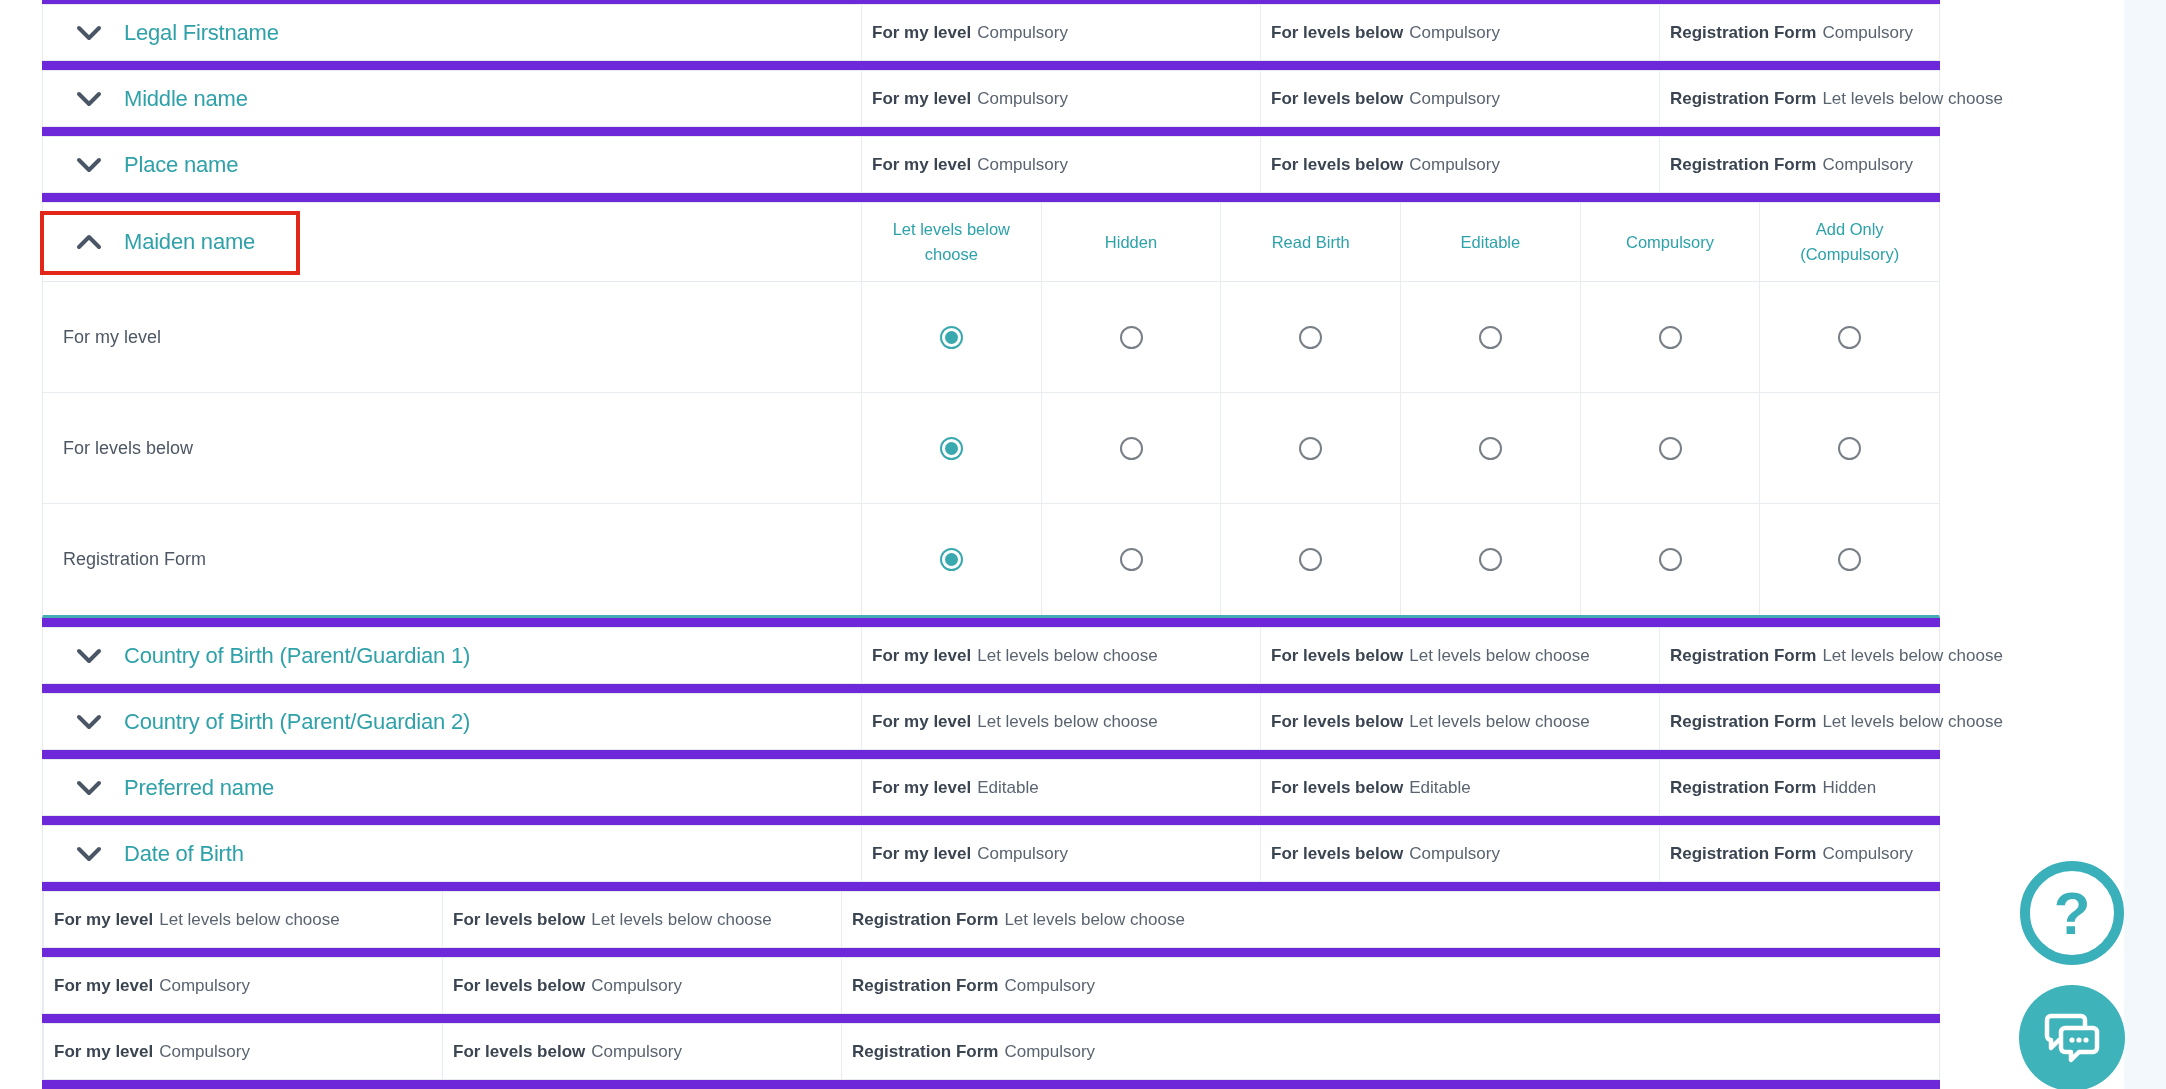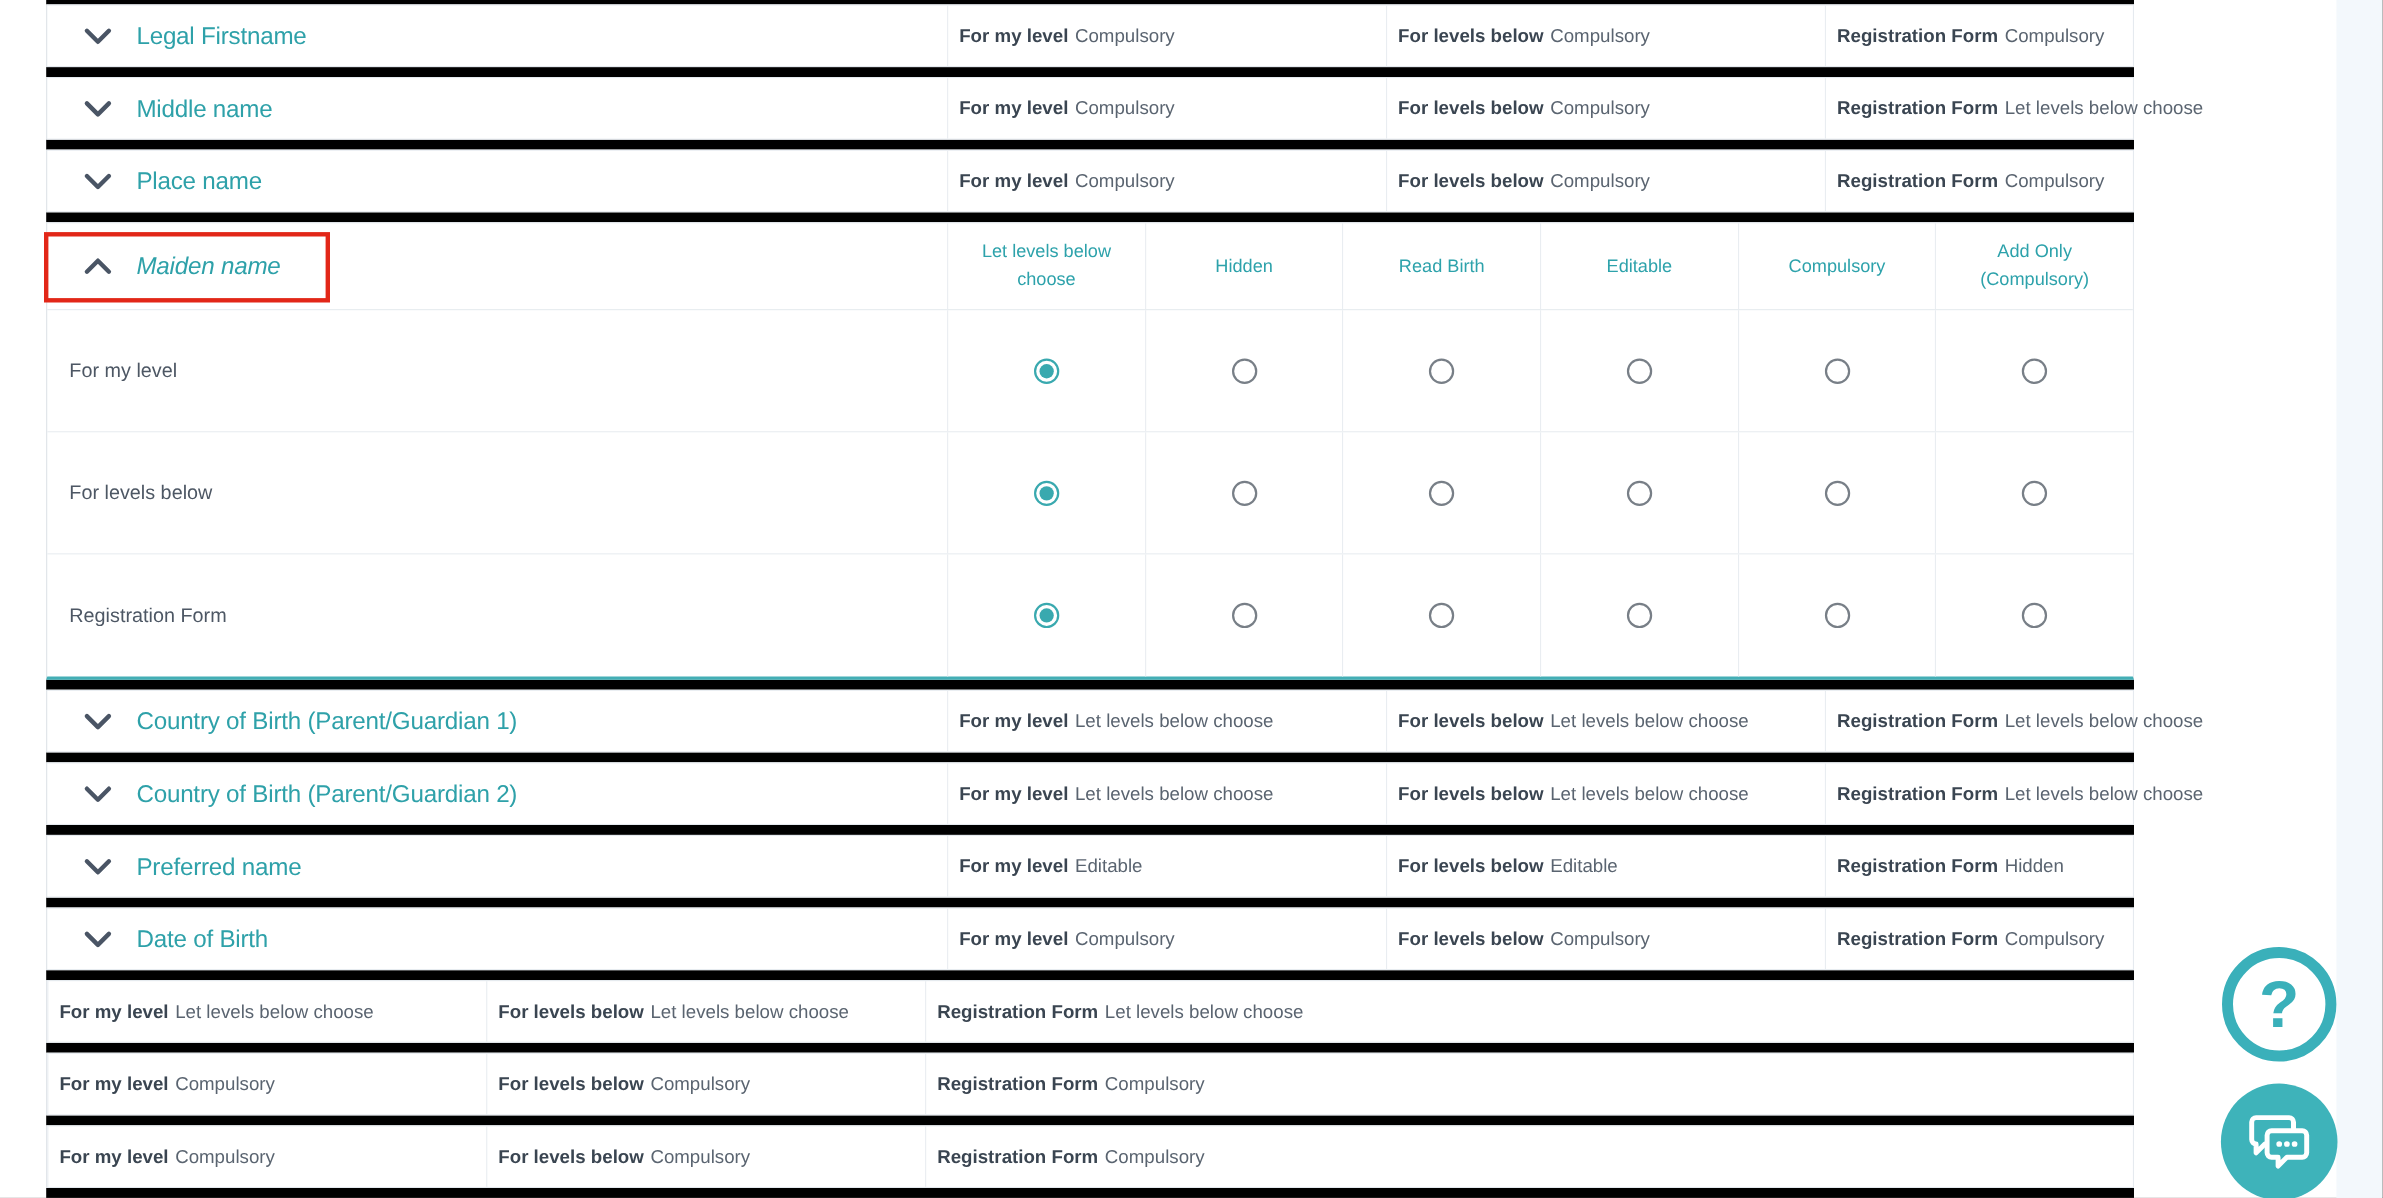--- a/index.html
+++ b/index.html
@@ -5,21 +5,21 @@
   html,body{margin:0;padding:0;}
   body{
     width:2166px;height:1089px;overflow:hidden;background:#ffffff;
     font-family:"Liberation Sans",sans-serif;position:relative;
     -webkit-font-smoothing:antialiased;
   }
   *{box-sizing:border-box;}
 
   .table-wrap{
     position:absolute;left:42px;top:0;width:1898px;
-    background:#000000;padding-top:4px;
+    background:#6d28d9;padding-top:4px;
   }
 
   
   .row{
     height:57px;background:#fff;border:1px solid #e5eaef;
     display:flex;align-items:stretch;margin-bottom:9px;
   }
   .label-cell{
     width:818px;display:flex;align-items:center;padding-left:33px;flex:none;
   }
@@ -36,21 +36,21 @@
 
   
   .expanded{
     background:#fff;border:1px solid #e5eaef;border-bottom:3px solid #43aeb5;
     margin-bottom:9px;position:relative;
   }
   .exp-header{
     height:79px;display:flex;align-items:stretch;border-bottom:1px solid #e6ebef;
   }
   .exp-title-cell{
-    width:818px;flex:none;display:flex;align-items:center;padding-left:33px;position:relative;font-style:italic;
+    width:818px;flex:none;display:flex;align-items:center;padding-left:33px;position:relative;
   }
   .highlight-box{
     position:absolute;left:-3px;top:8px;width:260px;height:64px;
     border:4px solid #e22718;pointer-events:none;z-index:3;
   }
   .opt-head{
     flex:1;border-left:1px solid #e9edf1;display:flex;align-items:center;justify-content:center;
     text-align:center;color:#2da2ab;font-size:16.5px;line-height:1.5;padding:0 30px;cursor:default;
   }
   .radio-row{

